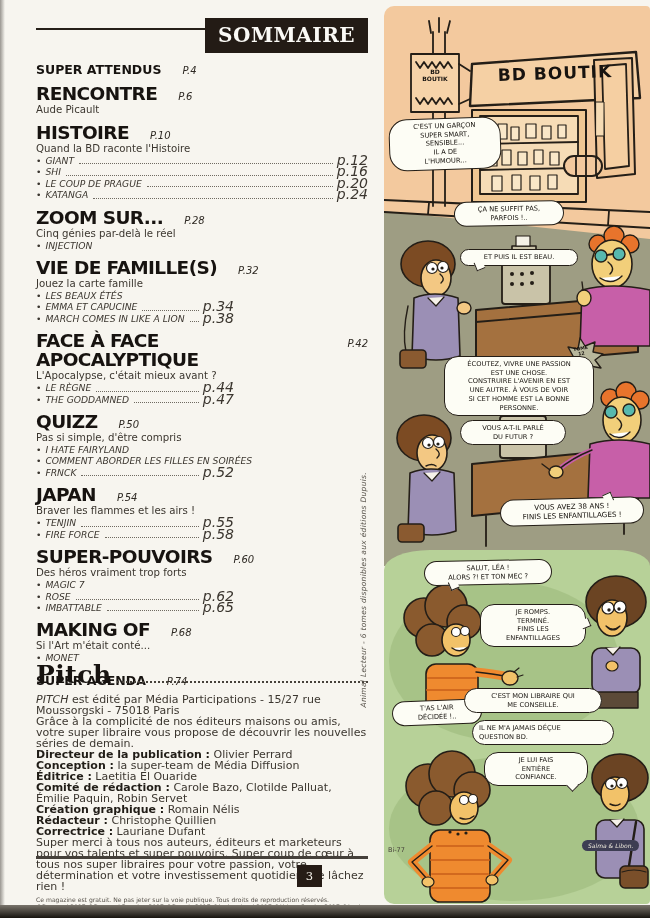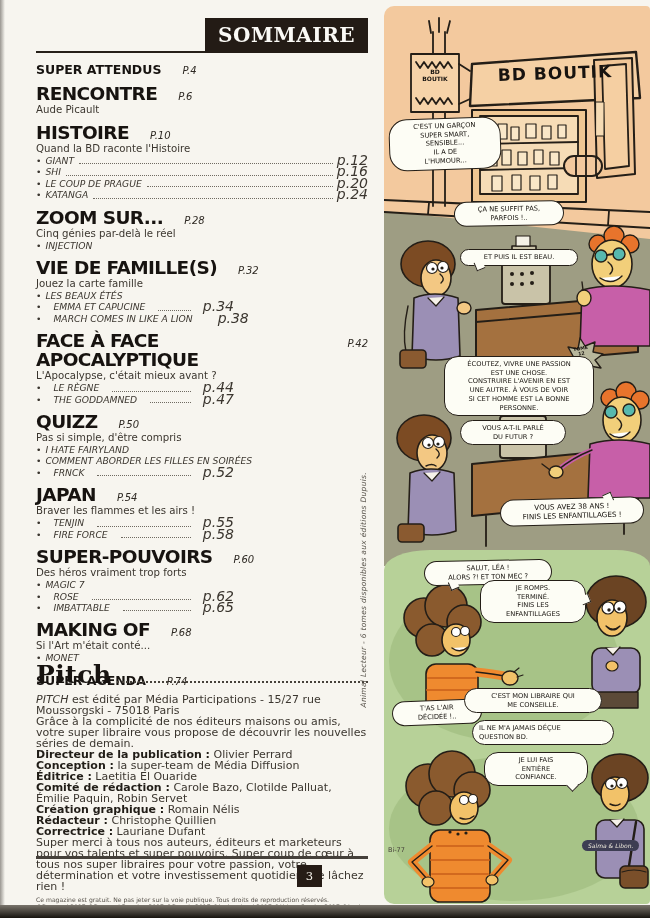--- a/index.html
+++ b/index.html
@@ -6,37 +6,37 @@
   body{width:650px;height:918px;position:relative;overflow:hidden;background:#34302b;
        font-family:"DejaVu Sans",sans-serif;}
   .page{position:absolute;inset:0;background:#f7f5ef;}
   .scan-edge{position:absolute;left:0;right:0;bottom:0;height:13px;
              background:linear-gradient(#7a756c,#17140f);}
   .scan-left{position:absolute;left:0;top:0;bottom:0;width:5px;
              background:linear-gradient(90deg,rgba(40,35,30,.45),rgba(40,35,30,0));}
 
   
   .toc{position:absolute;left:36px;top:18px;width:332px;color:#332e28;}
-  .toc-header{display:flex;align-items:flex-end;}
+  .toc-header{display:flex;align-items:flex-start;}
   .toc-rule{flex:1;height:2px;background:#262019;margin-top:10px;}
   .sommaire-box{background:#231b15;color:#fbfaf6;font-family:"DejaVu Serif",serif;
                 font-weight:bold;font-size:20px;letter-spacing:.5px;padding:5px 13px 6px;}
   .sec{margin-top:7px;}
   .sec-head{display:flex;align-items:baseline;gap:21px;}
   .sec-title{font-weight:bold;font-size:18.5px;line-height:19px;letter-spacing:-.6px;color:#171310;}
   .sec.minor{margin-top:10px;}
   .sec.minor .sec-title{font-size:12.5px;line-height:14px;letter-spacing:0;}
   .sec-page{font-style:italic;font-size:10px;color:#2e2923;}
   .sec-sub{font-size:10.2px;line-height:12px;color:#3b362f;margin-top:1px;}
   .item{display:flex;align-items:flex-end;font-style:italic;font-size:9.2px;
         line-height:11.4px;color:#3b362f;}
   .item::before{content:"•";font-style:normal;margin-right:4px;}
   .it{white-space:nowrap;}
   .leader{flex:1;border-bottom:1.5px dotted #6f6a61;margin:0 4px 2px 5px;}
-  .item.short{width:198px;gap:8px;}
+  .item.short{width:198px;}
   .pg{font-size:14px;}
 
   
   .pitch{position:absolute;left:36px;top:660px;width:332px;color:#3b362f;}
   .pitch-head{display:flex;align-items:baseline;}
   .pitch-logo{font-family:"DejaVu Serif",serif;font-weight:bold;font-size:25px;
               color:#171310;letter-spacing:.5px;}
   .pitch-leader{flex:1;border-bottom:2.2px dotted #46413a;margin:0 0 6px 5px;}
   .col p{margin:0;font-size:11px;line-height:11px;}
   .col{margin-top:5px;}
@@ -76,21 +76,21 @@
   .b1{left:5px;top:112px;width:98px;border-radius:18px;transform:rotate(-2deg);}
   .b2{left:70px;top:195px;width:96px;transform:rotate(-1deg);}
   .b3{left:76px;top:243px;width:104px;}
   .b3 .tail{left:14px;bottom:-5px;transform:rotate(68deg);}
   .b4{left:60px;top:350px;width:136px;}
   .b5{left:76px;top:414px;width:92px;}
   .b6{left:116px;top:492px;width:130px;font-size:7.2px;transform:rotate(-1.5deg);}
   .b6 .tail{right:30px;top:-5px;transform:rotate(-112deg);}
   .b7{left:40px;top:554px;width:114px;transform:rotate(-1deg);}
   .b7 .tail{left:24px;bottom:-5px;transform:rotate(68deg);}
-  .b8{left:96px;top:574px;width:92px;}
+  .b8{left:96px;top:598px;width:92px;}
   .b8 .tail{right:-5px;top:14px;transform:rotate(-22deg);}
   .b9{left:8px;top:694px;width:76px;transform:rotate(-2deg);}
   .b10{left:80px;top:682px;width:124px;text-align:center;}
   .b11{left:88px;top:714px;width:128px;text-align:left;}
   .b12{left:100px;top:746px;width:90px;}
   .b12 .tail{right:10px;bottom:-5px;transform:rotate(45deg);}
 
   .shop-sign-text{position:absolute;left:92px;top:48px;width:158px;height:38px;z-index:4;
         display:flex;align-items:center;justify-content:center;font-weight:bold;
         font-size:17px;letter-spacing:1px;color:#171310;transform:rotate(-2deg);}

